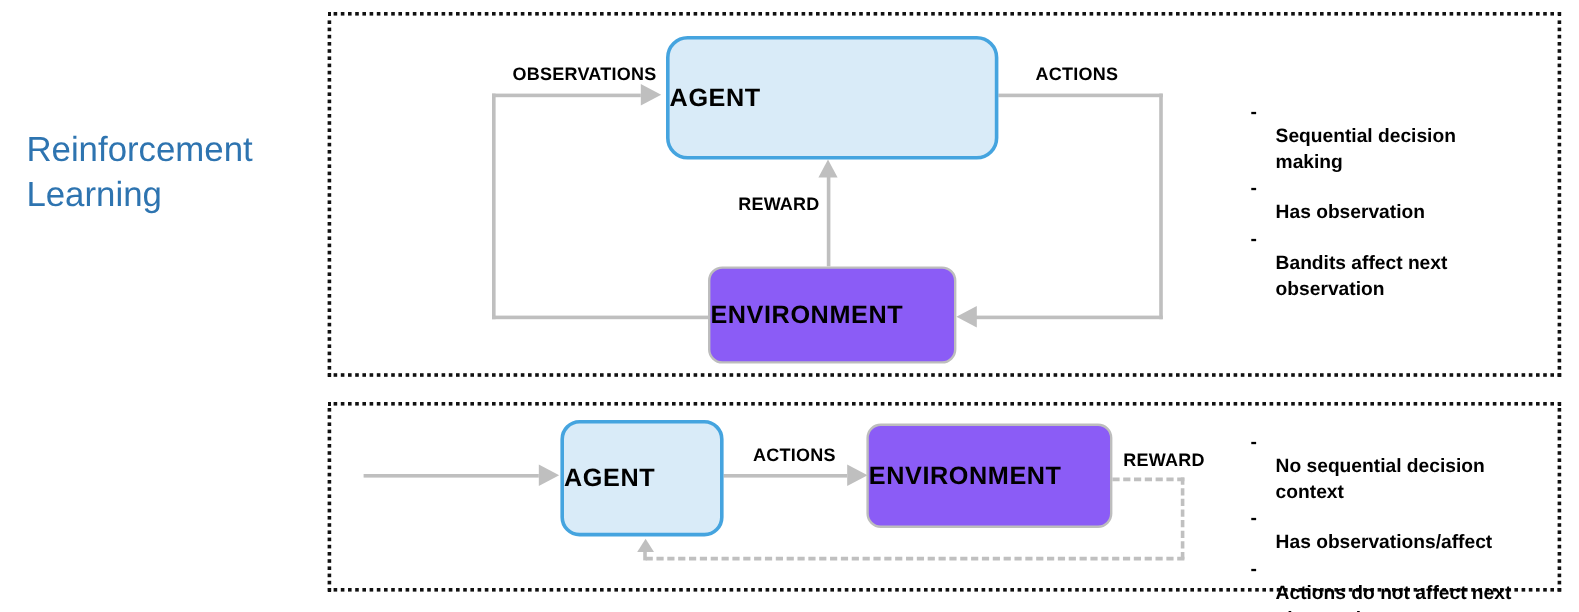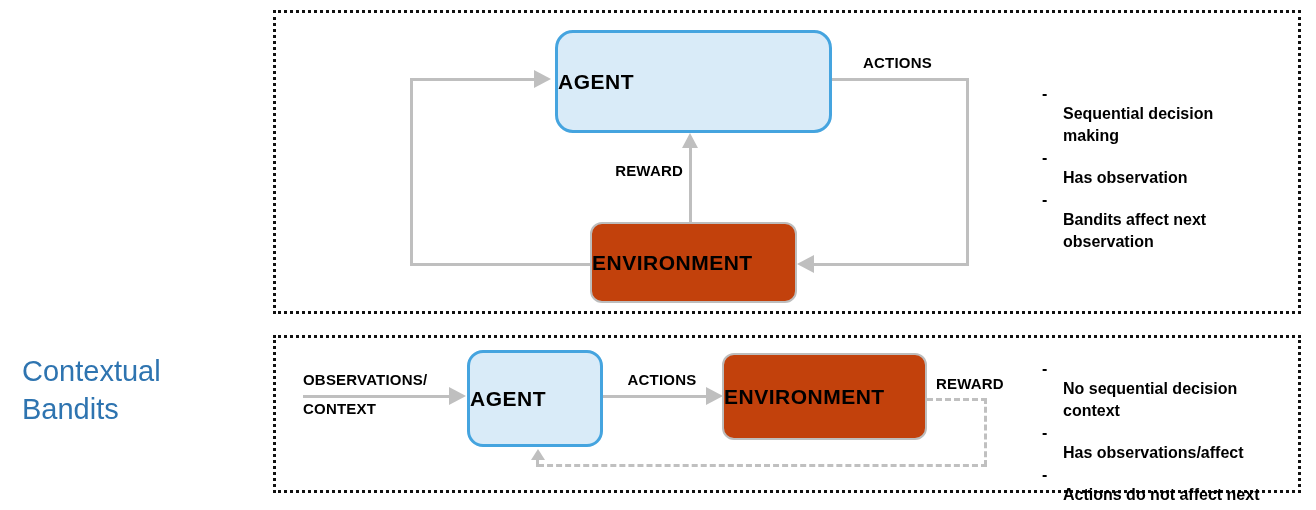--- a/index.html
+++ b/index.html
@@ -31,21 +31,21 @@
     font-size:21px;
     letter-spacing:0.5px;
     color:#000000;
   }
   .agent{
     background:#D9EBF8;
     border:3px solid #45A4DF;
     border-radius:18px;
   }
   .env{
-    background:#c2410c;
+    background:#8b5cf6;
     border:2px solid #BDBDBD;
     border-radius:12px;
   }
   .edge-label{
     position:absolute;
     font-weight:bold;
     font-size:15px;
     color:#000000;
     letter-spacing:0.2px;
     line-height:29px;
@@ -68,27 +68,30 @@
   }
   .bullet-row{display:flex;}
   .bullet-marker{width:21px;flex:0 0 21px;}
   .bullet-text{flex:1;margin-top:20px;}
 </style>
 </head>
 <body>
 
 <div class="canvas">
 
+  <div class="heading" style="left:22px;top:106px;width:240px;">Reinforcement
+Learning</div>
 
   <div class="frame" style="left:273px;top:10px;width:1028px;height:304px;"></div>
 
   <div class="vline" style="left:410px;top:78px;height:188px;"></div>
   <div class="hline" style="left:410px;top:263px;width:182px;"></div>
   <div class="hline" style="left:410px;top:78px;width:124px;"></div>
   <div class="arr arr-r" style="left:534px;top:70px;"></div>
+  <div class="edge-label" style="left:387px;top:48px;width:160px;text-align:right;">OBSERVATIONS</div>
 
   <div class="hline" style="left:832px;top:78px;width:137px;"></div>
   <div class="vline" style="left:966px;top:78px;height:188px;"></div>
   <div class="hline" style="left:813px;top:263px;width:156px;"></div>
   <div class="arr arr-l" style="left:797px;top:255px;"></div>
   <div class="edge-label" style="left:863px;top:48px;width:110px;">ACTIONS</div>
 
   <div class="vline" style="left:689px;top:147px;height:75px;"></div>
   <div class="arr arr-u" style="left:682px;top:133px;"></div>
   <div class="edge-label" style="left:598px;top:156px;width:85px;text-align:right;">REWARD</div>
@@ -108,27 +111,23 @@
     <div class="bullet-row">
       <span class="bullet-marker">-</span>
       <span class="bullet-text">Has observation</span>
     </div>
     <div class="bullet-row">
       <span class="bullet-marker">-</span>
       <span class="bullet-text">Bandits affect next observation</span>
     </div>
   </div>
 
-  <div class="heading" style="left:22px;top:352px;width:240px;">Contextual
-Bandits</div>
 
   <div class="frame" style="left:273px;top:335px;width:1028px;height:158px;"></div>
 
-  <div class="edge-label" style="left:303px;top:365px;width:170px;white-space:pre-line;">OBSERVATIONS/
-CONTEXT</div>
   <div class="hline" style="left:303px;top:395px;width:146px;"></div>
   <div class="arr arr-r" style="left:449px;top:387px;"></div>
 
   <div class="edge-label" style="left:611px;top:365px;width:102px;text-align:center;">ACTIONS</div>
   <div class="hline" style="left:603px;top:395px;width:103px;"></div>
   <div class="arr arr-r" style="left:706px;top:387px;"></div>
 
   <div class="edge-label" style="left:936px;top:369px;width:82px;">REWARD</div>
   <div class="dash-h" style="left:927px;top:398px;width:60px;"></div>
   <div class="dash-v" style="left:984px;top:398px;height:68px;"></div>

